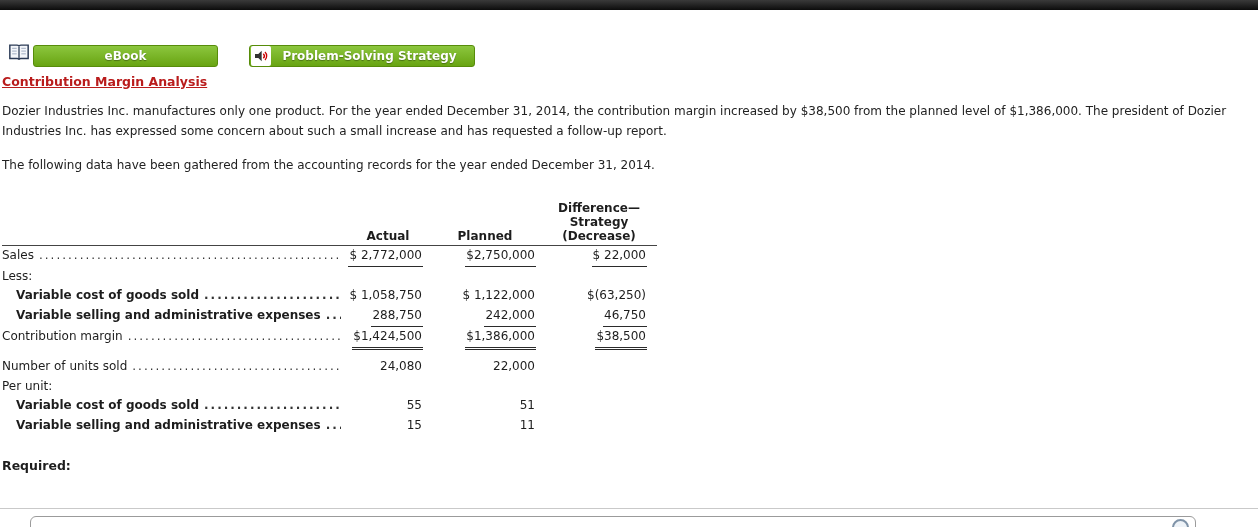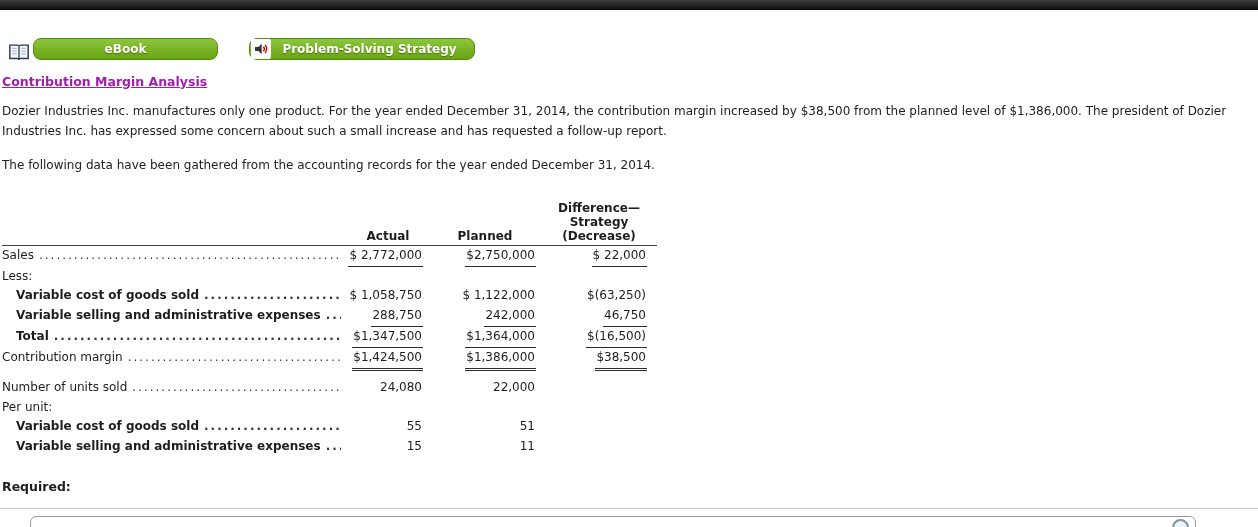--- a/index.html
+++ b/index.html
@@ -20,42 +20,42 @@
     background: linear-gradient(#3a3a3a, #0c0c0c);
   }
 
   .toolbar {
     position: absolute; top: 33px; left: 8px;
     display: flex; align-items: flex-start;
   }
   .book-icon-wrap { width: 22px; height: 22px; margin-top: 8px; }
   .green-btn {
     display: flex; align-items: center; justify-content: center;
-    height: 22px; margin-top: 5px;
+    height: 22px; margin-top: 12px;
     background: linear-gradient(#8cc63e, #68a412);
     border: 1px solid #578c0a;
-    border-radius: 8px;
+    border-radius: 3px;
     color: #ffffff; font-weight: bold; font-size: 12px;
     text-shadow: 0 1px 1px rgba(0,0,0,0.35);
     cursor: pointer; padding: 0 10px;
     font-family: "DejaVu Sans", "Liberation Sans", sans-serif;
   }
   .btn-ebook { width: 185px; margin-left: 3px; }
   .btn-strategy { margin-left: 31px; width: 226px; justify-content: flex-start; padding: 0; }
   .speaker-box {
     width: 20px; height: 20px; margin-left: 1px; margin-right: 8px;
     background: #ffffff; border-radius: 2px;
     display: flex; align-items: center; justify-content: center;
   }
   .btn-strategy .btn-label { flex: 1; text-align: center; padding-right: 14px; }
 
   .content { position: absolute; top: 72px; left: 2px; width: 1250px; }
   .page-title {
     font-weight: bold; font-size: 12.5px;
-    text-decoration: underline; color: #a21caf;
+    text-decoration: underline; color: #b91c1c;
     margin: 2px 0 12px 0;
   }
   .para { margin: 0 0 6px 0; line-height: 20px; color: #222; max-width: 1245px; }
   .para2 { margin-top: 14px; }
 
   
   .fin-table { margin-top: 26px; width: 655px; }
   .fin-head {
     display: grid;
     grid-template-columns: 345px 82px 112px 116px;
@@ -191,29 +191,20 @@
   </div>
           <div class="fin-row indent">
     <div class="lblcell">
       <span class="lbl">Variable selling and administrative expenses</span>
       <span class="dots"></span>
     </div>
     <div class="col col-actual"><span class="val u1">288,750</span></div>
     <div class="col col-planned"><span class="val u1">242,000</span></div>
     <div class="col col-difference"><span class="val u1">46,750</span></div>
   </div>
-          <div class="fin-row indent">
-    <div class="lblcell">
-      <span class="lbl">Total</span>
-      <span class="dots"></span>
-    </div>
-    <div class="col col-actual"><span class="val u1">$1,347,500</span></div>
-    <div class="col col-planned"><span class="val u1">$1,364,000</span></div>
-    <div class="col col-difference"><span class="val u1">$(16,500)</span></div>
-  </div>
           <div class="fin-row">
     <div class="lblcell">
       <span class="lbl">Contribution margin</span>
       <span class="dots"></span>
     </div>
     <div class="col col-actual"><span class="val u2">$1,424,500</span></div>
     <div class="col col-planned"><span class="val u2">$1,386,000</span></div>
     <div class="col col-difference"><span class="val u2">$38,500</span></div>
   </div>
           <div class="fin-row gap-above">

